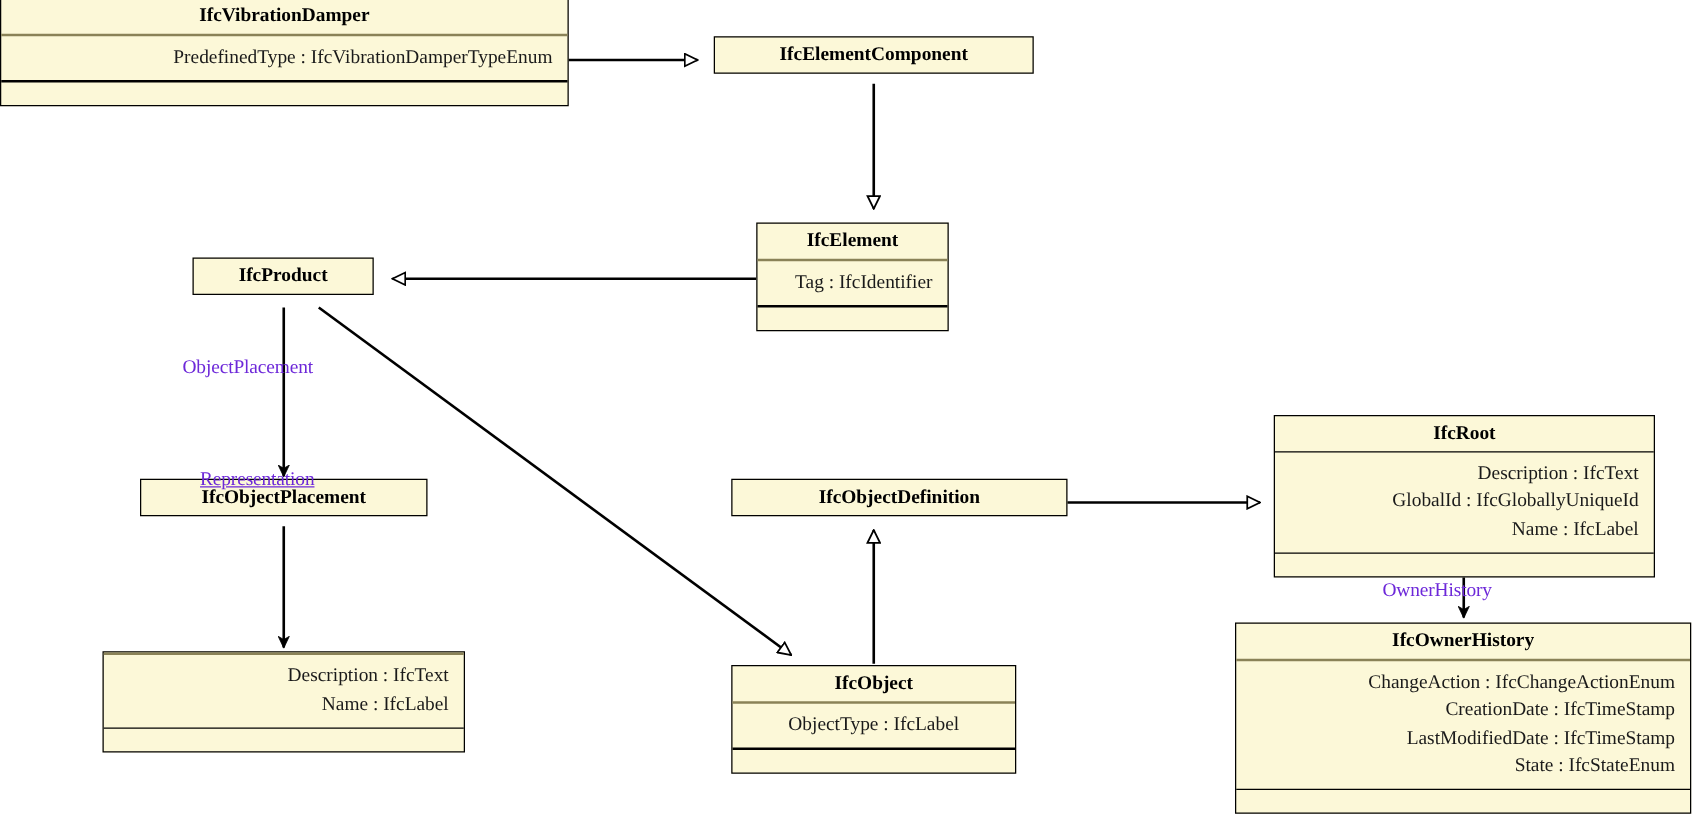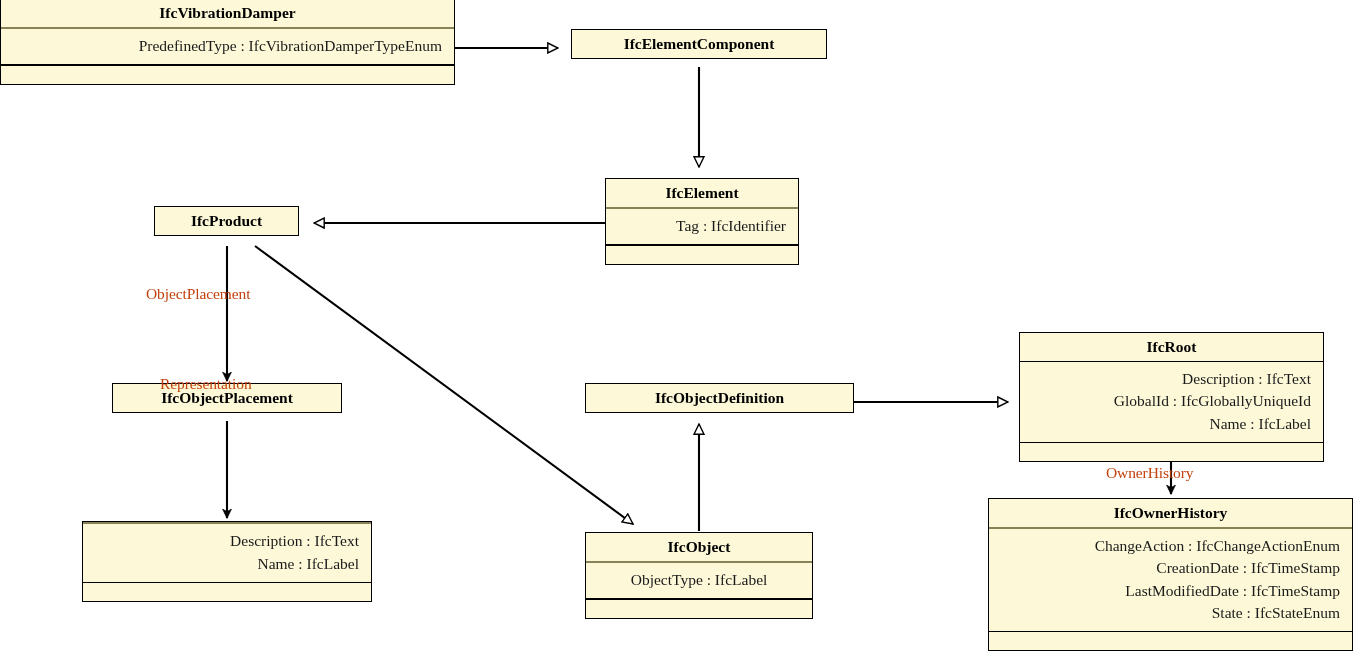--- a/index.html
+++ b/index.html
@@ -52,21 +52,21 @@
     line-height: 1.43;
     white-space: nowrap;
     text-align: right;
   }
   .uml-ops {
     height: 18px;
   }
   .edge-label {
     position: absolute;
     font-size: 15.5px;
-    color: #c2410c;
+    color: #6d28d9;
     white-space: nowrap;
     z-index: 8;
     letter-spacing: -0.1px;
   }
 </style>
 </head>
 <body>
 
 <div id="canvas">
 
@@ -124,21 +124,21 @@
       <div>PredefinedType : IfcVibrationDamperTypeEnum</div>
     </div>
     <div class="sep" style="background:#000000;height:1.4px;"></div>
     <div class="uml-ops"></div>
   </div>
 
   <div class="uml-box" style="left:571px; top:29px; width:256px;">
     <div class="uml-title">IfcElementComponent</div>
   </div>
 
-  <div class="uml-box" style="left:605px; top:178px; width:194px;">
+  <div class="uml-box" style="left:605px; top:178px; width:154px;">
     <div class="uml-title">IfcElement</div>
     <div class="sep"></div>
     <div class="uml-attrs" style="text-align:right;">
       <div>Tag : IfcIdentifier</div>
     </div>
     <div class="sep" style="background:#000000;height:1.4px;"></div>
     <div class="uml-ops"></div>
   </div>
 
   <div class="uml-box" style="left:154px; top:206px; width:145px;">
@@ -193,17 +193,17 @@
       <div>CreationDate : IfcTimeStamp</div>
       <div>LastModifiedDate : IfcTimeStamp</div>
       <div>State : IfcStateEnum</div>
     </div>
     <div class="sep" style="background:#000000;height:1.4px;"></div>
     <div class="uml-ops"></div>
   </div>
 
   <div class="edge-label" style="left:146px; top:285px;">ObjectPlacement</div>
 
-  <div class="edge-label" style="left:160px; top:375px;">Representation</div>
+  <div class="edge-label" style="left:160px; top:375px;text-decoration:underline;">Representation</div>
 
   <div class="edge-label" style="left:1106px; top:464px; font-weight:normal;">OwnerHistory</div>
 
 </div>
 
 </body></html>

